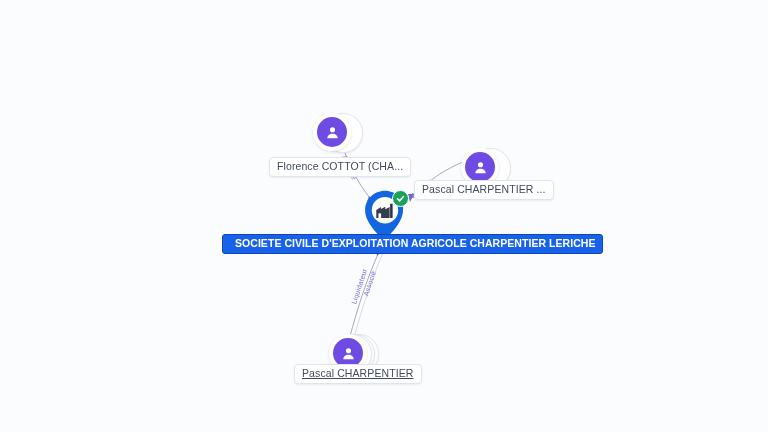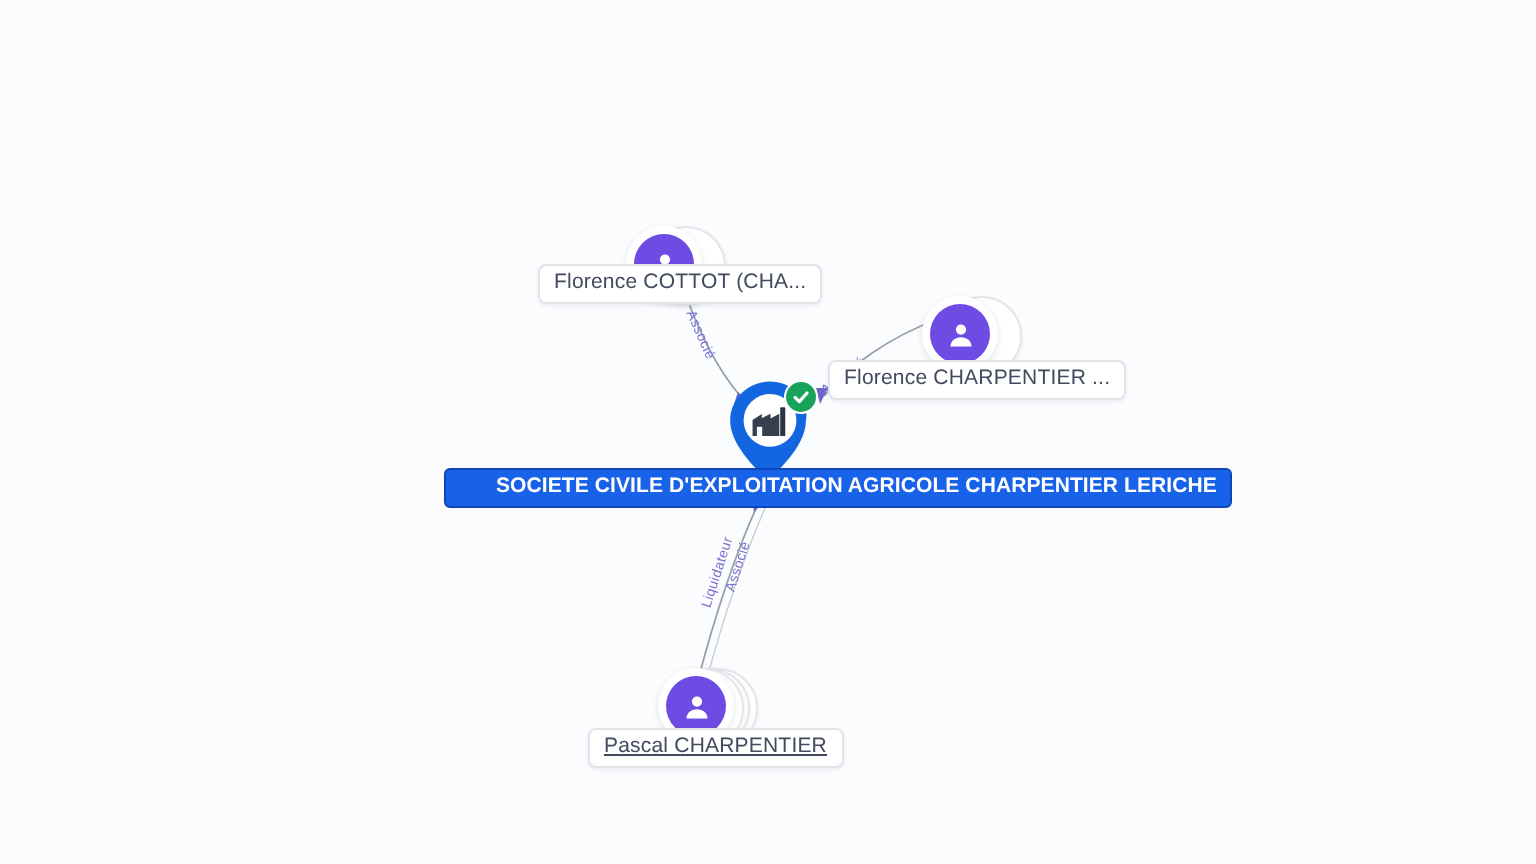--- a/index.html
+++ b/index.html
@@ -112,21 +112,21 @@
     box-shadow: 0 1px 2px rgba(40,50,80,0.08);
     letter-spacing: 0.1px;
   }
   #company-label {
     position: absolute;
     left: 222px;
     top: 234px;
     background: #1762e8;
     border: 1.3px solid #0c46bb;
     border-radius: 3px;
-    padding: 2px 7px 3px 25px;
+    padding: 2px 7px 3px 12px;
     font-size: 10.5px;
     line-height: 13px;
     font-weight: bold;
     color: #ffffff;
     white-space: nowrap;
     letter-spacing: 0.05px;
   }
 
   
   .edge-label {
@@ -168,33 +168,33 @@
   <div class="person-node" style="left:313px; top:110px;">
     <div class="stack-c s1"></div>
     <div class="person-ring"></div>
     <div class="person-disc">
       <svg width="17" height="17" viewBox="0 0 24 24" fill="#ffffff">
         <circle cx="12" cy="8.2" r="3.6"></circle>
         <path d="M4.6 20.2c0-4.1 3.3-6.6 7.4-6.6s7.4 2.5 7.4 6.6z"></path>
       </svg>
     </div>
   </div>
-  <div class="node-label" style="left:269px; top:132px;">Florence COTTOT (CHA...</div>
+  <div class="node-label" style="left:269px; top:157px;">Florence COTTOT (CHA...</div>
 
   <div class="person-node" style="left:461px; top:145px;">
     <div class="stack-c s1"></div>
     <div class="person-ring"></div>
     <div class="person-disc">
       <svg width="17" height="17" viewBox="0 0 24 24" fill="#ffffff">
         <circle cx="12" cy="8.2" r="3.6"></circle>
         <path d="M4.6 20.2c0-4.1 3.3-6.6 7.4-6.6s7.4 2.5 7.4 6.6z"></path>
       </svg>
     </div>
   </div>
-  <div class="node-label" style="left:414px; top:180px;">Florence CHARPENTIER ...</div>
+  <div class="node-label" style="left:414px; top:180px;">Pascal CHARPENTIER ...</div>
 
   <div class="person-node" style="left:329px; top:331px;">
     <div class="stack-c s1"></div>
     <div class="stack-c s2"></div>
     <div class="stack-c s3"></div>
     <div class="person-ring"></div>
     <div class="person-disc">
       <svg width="17" height="17" viewBox="0 0 24 24" fill="#ffffff">
         <circle cx="12" cy="8.2" r="3.6"></circle>
         <path d="M4.6 20.2c0-4.1 3.3-6.6 7.4-6.6s7.4 2.5 7.4 6.6z"></path>

